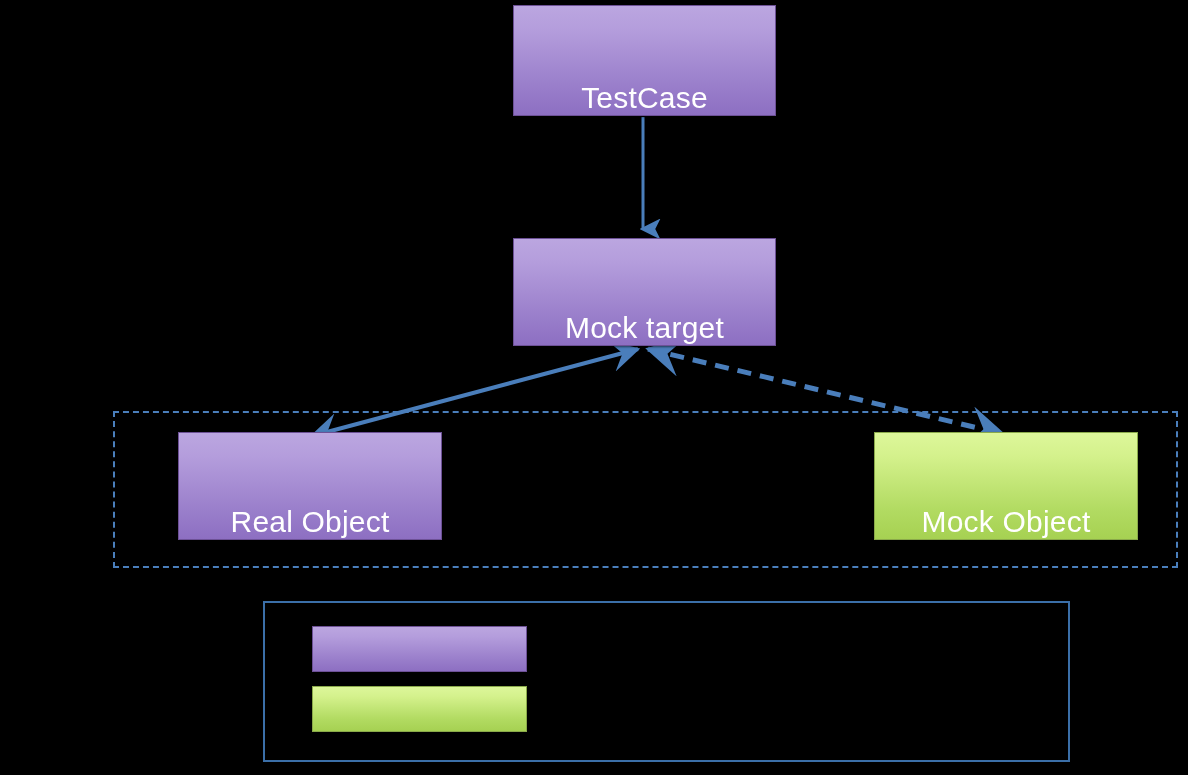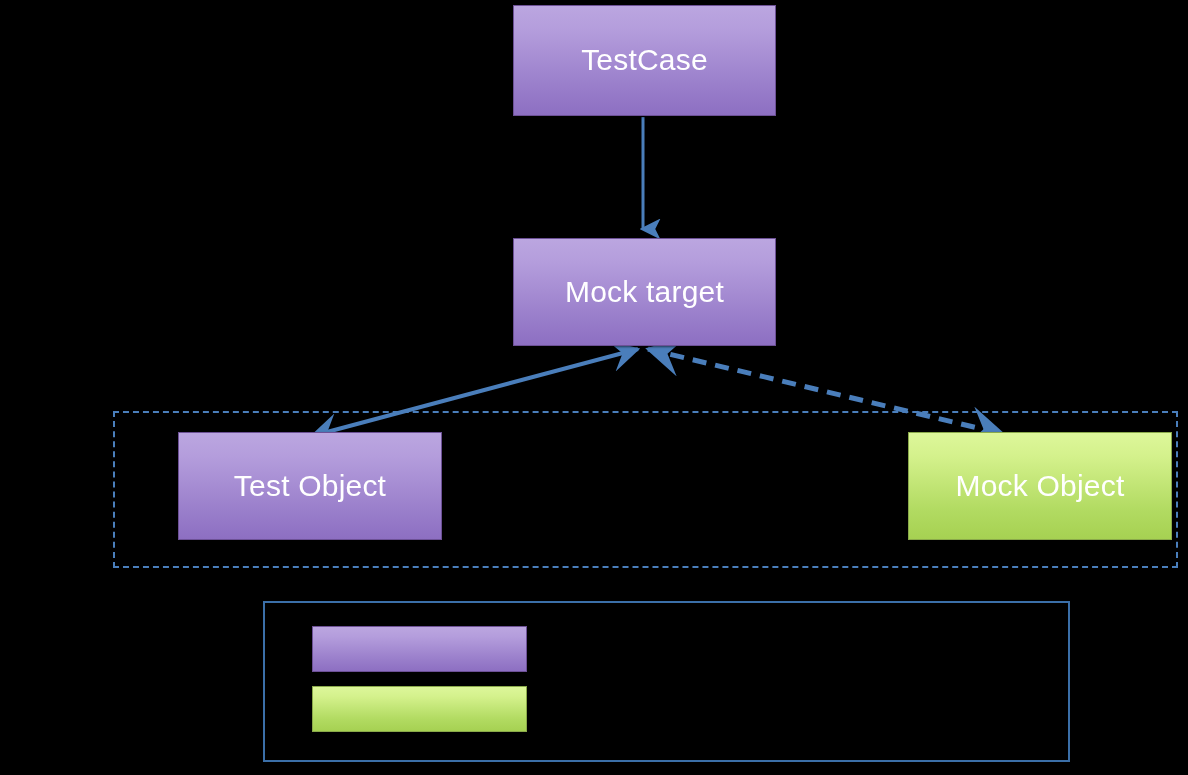--- a/index.html
+++ b/index.html
@@ -14,21 +14,21 @@
     background: #000000;
     overflow: hidden;
     font-family: "Liberation Sans", sans-serif;
   }
 
   
   .node {
     position: absolute;
     box-sizing: border-box;
     display: flex;
-    align-items: center;
+    align-items: flex-end;
     justify-content: center;
     color: #ffffff;
     text-align: center;
     line-height: 1.15;
     z-index: 3;
   }
   .node-purple {
     background: linear-gradient(to bottom, #bba6e0 0%, #b49ddc 22%, #9a7fcb 72%, #8d6fc2 100%);
     border: 1px solid #6d5196;
     box-shadow: 1px 1px 2px rgba(0,0,0,0.55);
@@ -41,21 +41,21 @@
   .node-label {
     font-size: 30px;
     font-weight: 400;
     letter-spacing: 0.2px;
   }
 
   
   #node-testcase   { left: 513px; top: 5px;   width: 263px; height: 111px; }
   #node-testtarget { left: 513px; top: 238px; width: 263px; height: 108px; }
   #node-realobject { left: 178px; top: 432px; width: 264px; height: 108px; }
-  #node-mockobject { left: 908px; top: 432px; width: 264px; height: 108px; }
+  #node-mockobject { left: 874px; top: 432px; width: 264px; height: 108px; }
 
   
   #group-container {
     position: absolute;
     left: 113px;
     top: 411px;
     width: 1065px;
     height: 157px;
     border: 2px dashed #4a7ebb;
     box-sizing: border-box;
@@ -143,21 +143,21 @@
 
   <div id="node-testcase" class="node node-purple">
     <span class="node-label">TestCase</span>
   </div>
 
   <div id="node-testtarget" class="node node-purple">
     <span class="node-label">Mock target</span>
   </div>
 
   <div id="node-realobject" class="node node-purple">
-    <span class="node-label">Test Object</span>
+    <span class="node-label">Real Object</span>
   </div>
 
   <div id="node-mockobject" class="node node-green">
     <span class="node-label">Mock Object</span>
   </div>
 
   <div id="legend-panel">
     <div id="legend-row-real" class="legend-row">
       <div class="legend-swatch node-purple"></div>
       <span class="legend-text"></span>

